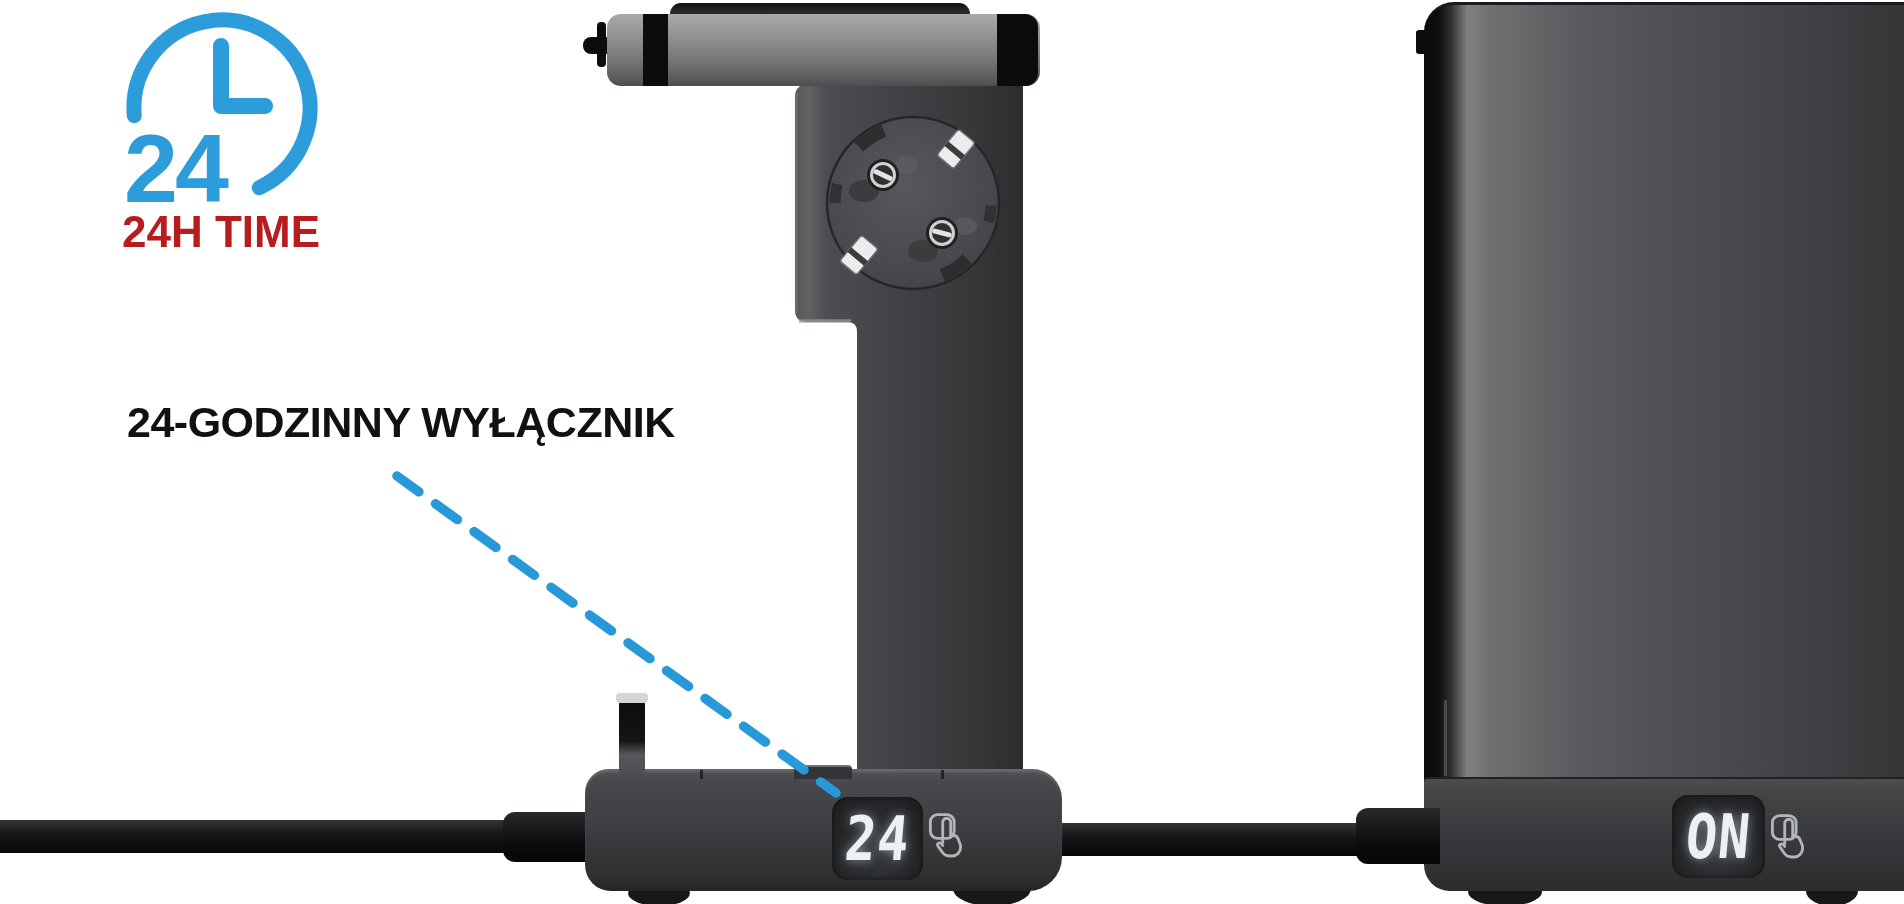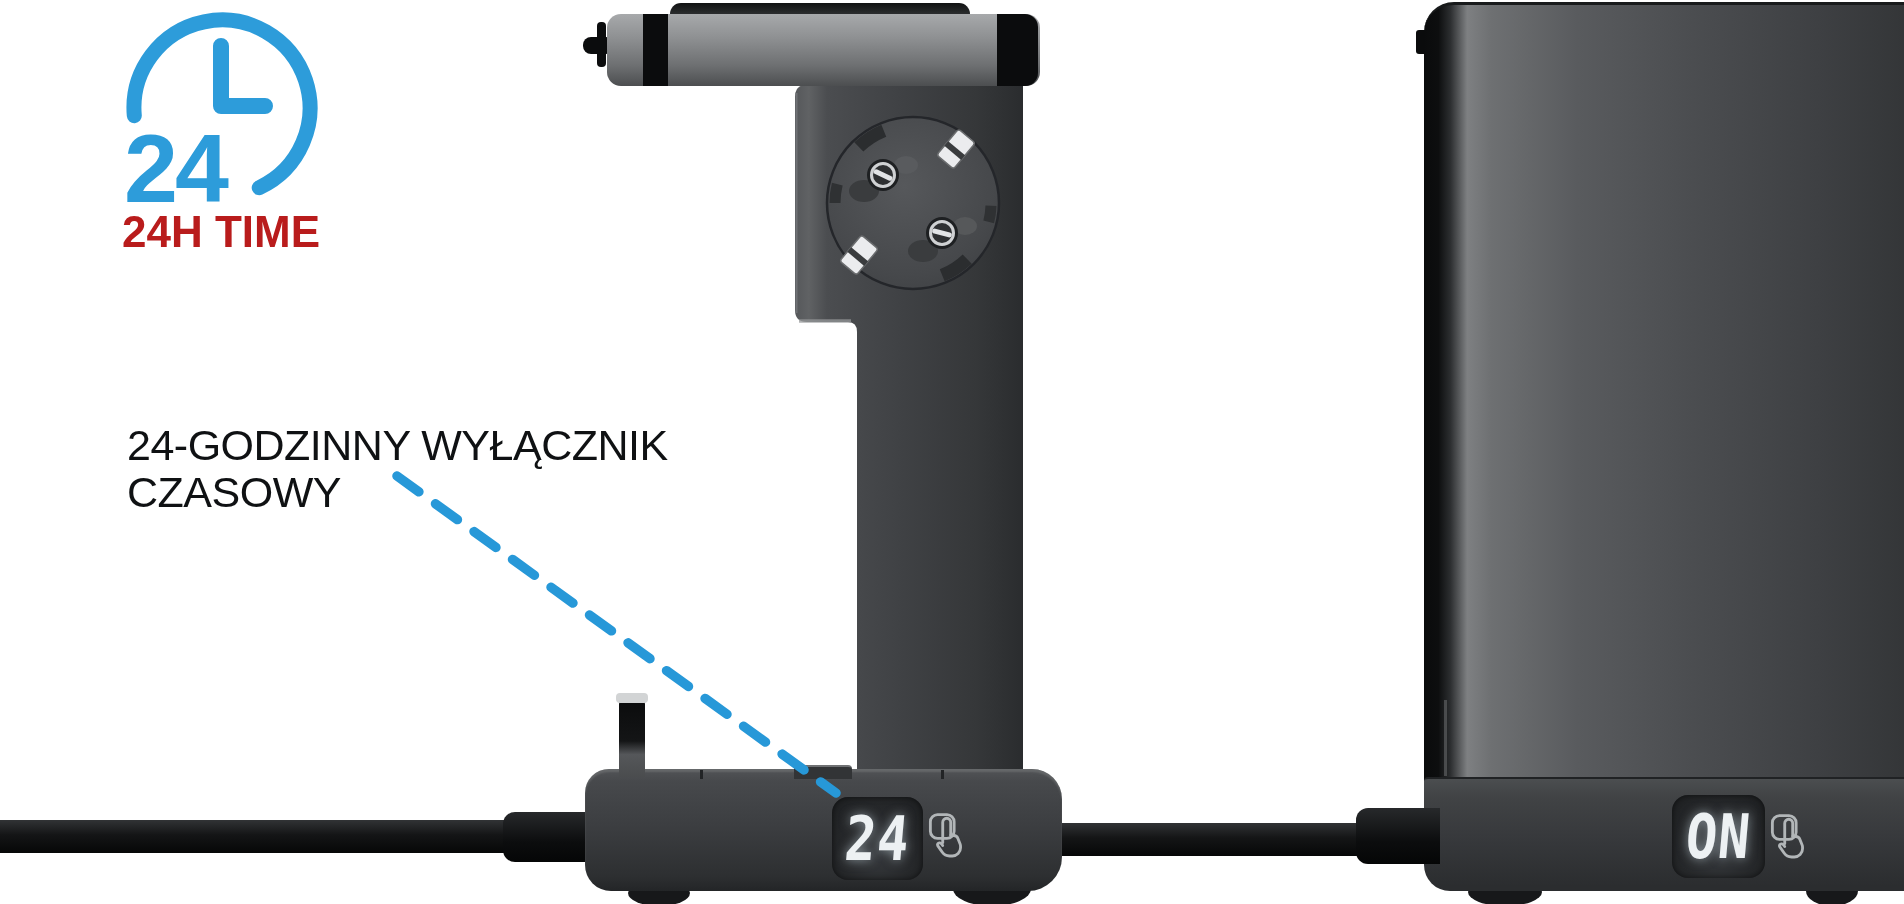--- a/index.html
+++ b/index.html
@@ -7,22 +7,22 @@
           font-family:"Liberation Sans",sans-serif;}
   .abs{position:absolute;}
 
   
   .badge-num{left:124px;top:120px;font-size:97px;font-weight:800;letter-spacing:-3px;
              line-height:1;z-index:3;}
   .badge-title{left:122px;top:209px;font-size:44px;font-weight:800;line-height:1.05;z-index:3;}
   .clock-svg{left:124px;top:12px;z-index:2;}
 
   
-  .caption{left:127px;top:399px;font-size:43px;font-weight:400;line-height:1.1;
-           letter-spacing:-0.5px;color:#0f1113;z-index:3;margin-top:23px;}
+  .caption{left:127px;top:399px;font-size:43px;font-weight:700;line-height:1.1;
+           letter-spacing:-0.5px;color:#0f1113;z-index:3;}
 
   
   .callout-svg{left:0;top:0;z-index:6;pointer-events:none;}
 
   
   .cable{height:33px;background:linear-gradient(180deg,#313335 0%,#141516 45%,#060707 100%);z-index:1;}
   .boot{background:linear-gradient(180deg,#27292b 0%,#0c0d0e 60%,#050606 100%);z-index:1;}
 
   
   .top-disc{left:670px;top:3px;width:300px;height:14px;border-radius:14px 14px 4px 4px;
@@ -81,21 +81,20 @@
     <path d="M 10.3 103.7 A 88 88 0 1 1 135.2 175.7" fill="none" stroke="#2D9CDA" stroke-width="15" stroke-linecap="round"></path>
     <path d="M 97 34 V 94 H 141" fill="none" stroke="#2D9CDA" stroke-width="16" stroke-linecap="round" stroke-linejoin="round"></path>
   </svg>
   <div class="abs badge-num" style="color:#2D9CDA">24</div>
   <div class="abs badge-title" style="color:#b91c1c">
     <div>24H TIME</div>
   </div>
 
   <div class="abs caption">
     <div>24-GODZINNY WYŁĄCZNIK</div>
-    <div>CZASOWY</div>
   </div>
 
   <svg class="abs callout-svg" width="1904" height="904" viewBox="0 0 1904 904">
     <line x1="397" y1="476" x2="836" y2="793" stroke="#2798D8" stroke-width="9.5" stroke-dasharray="27 20.5" stroke-linecap="round"></line>
   </svg>
 
   <div class="abs cable" style="left:0;top:820px;width:512px;"></div>
   <div class="abs boot" style="left:503px;top:812px;width:86px;height:50px;border-radius:12px 4px 4px 12px;"></div>
   <div class="abs cable" style="left:1060px;top:823px;width:302px;"></div>
   <div class="abs boot" style="left:1356px;top:808px;width:84px;height:56px;border-radius:12px 0 0 12px;z-index:3;"></div>

